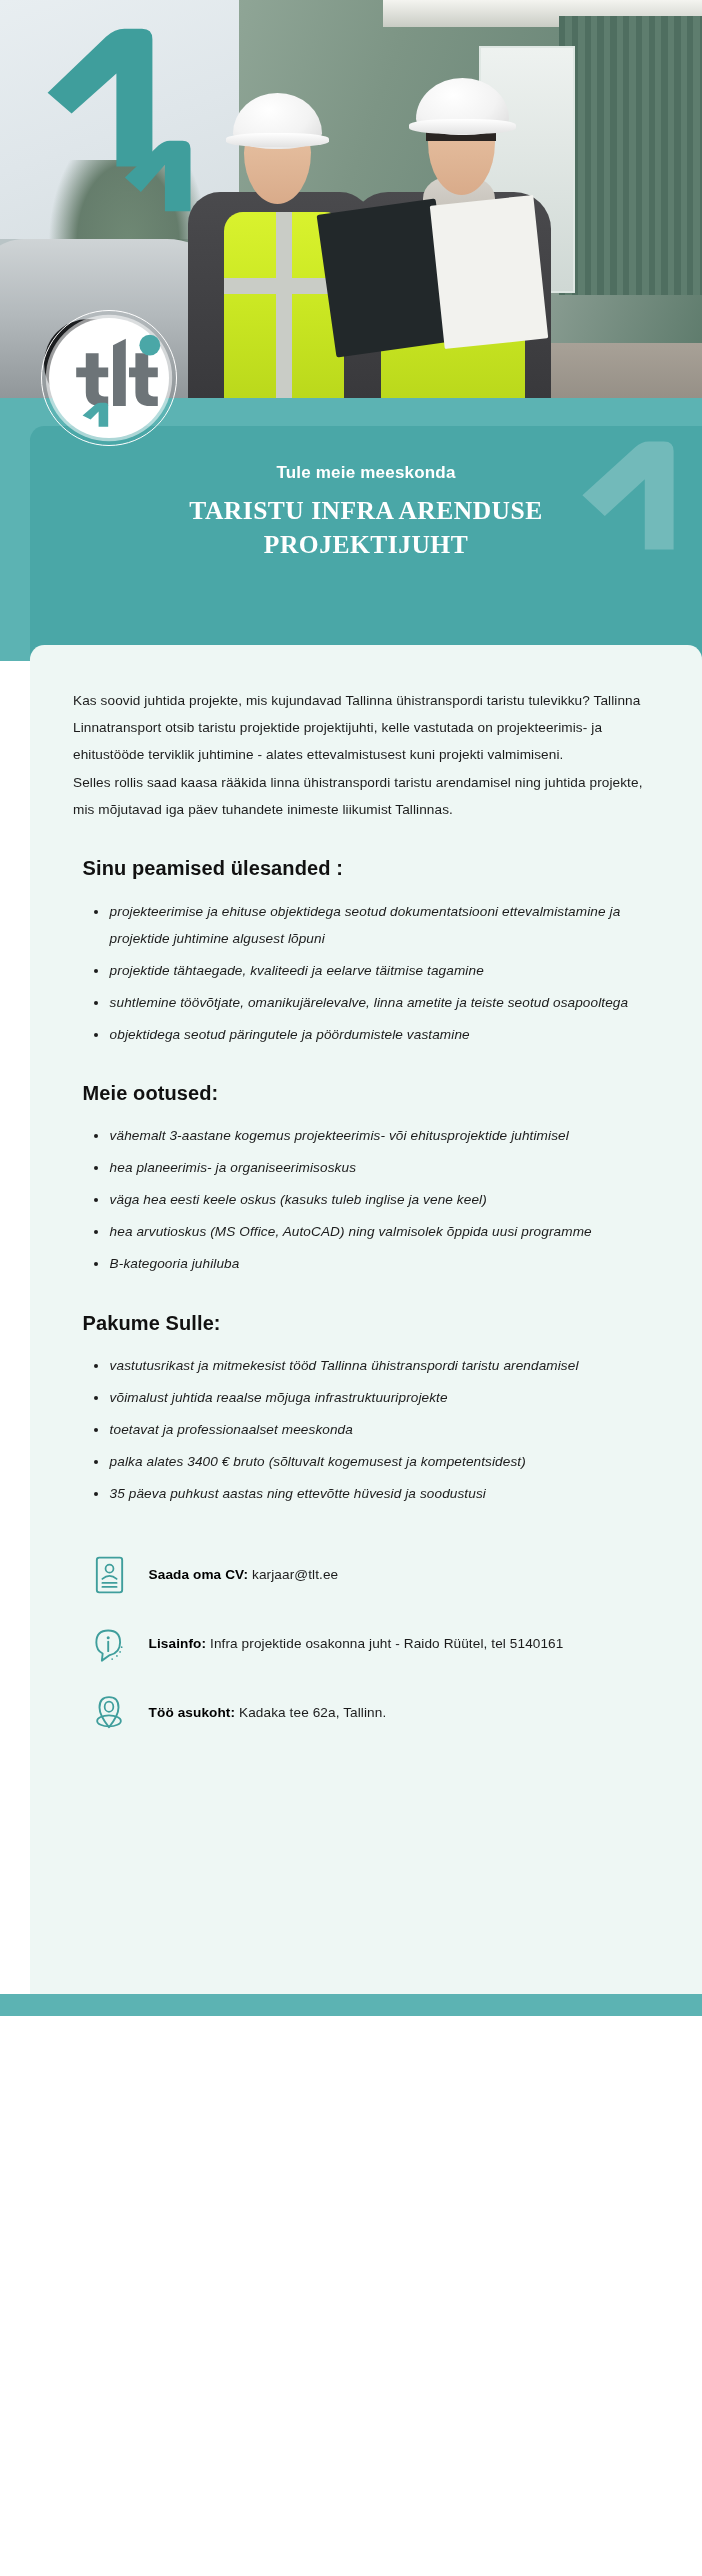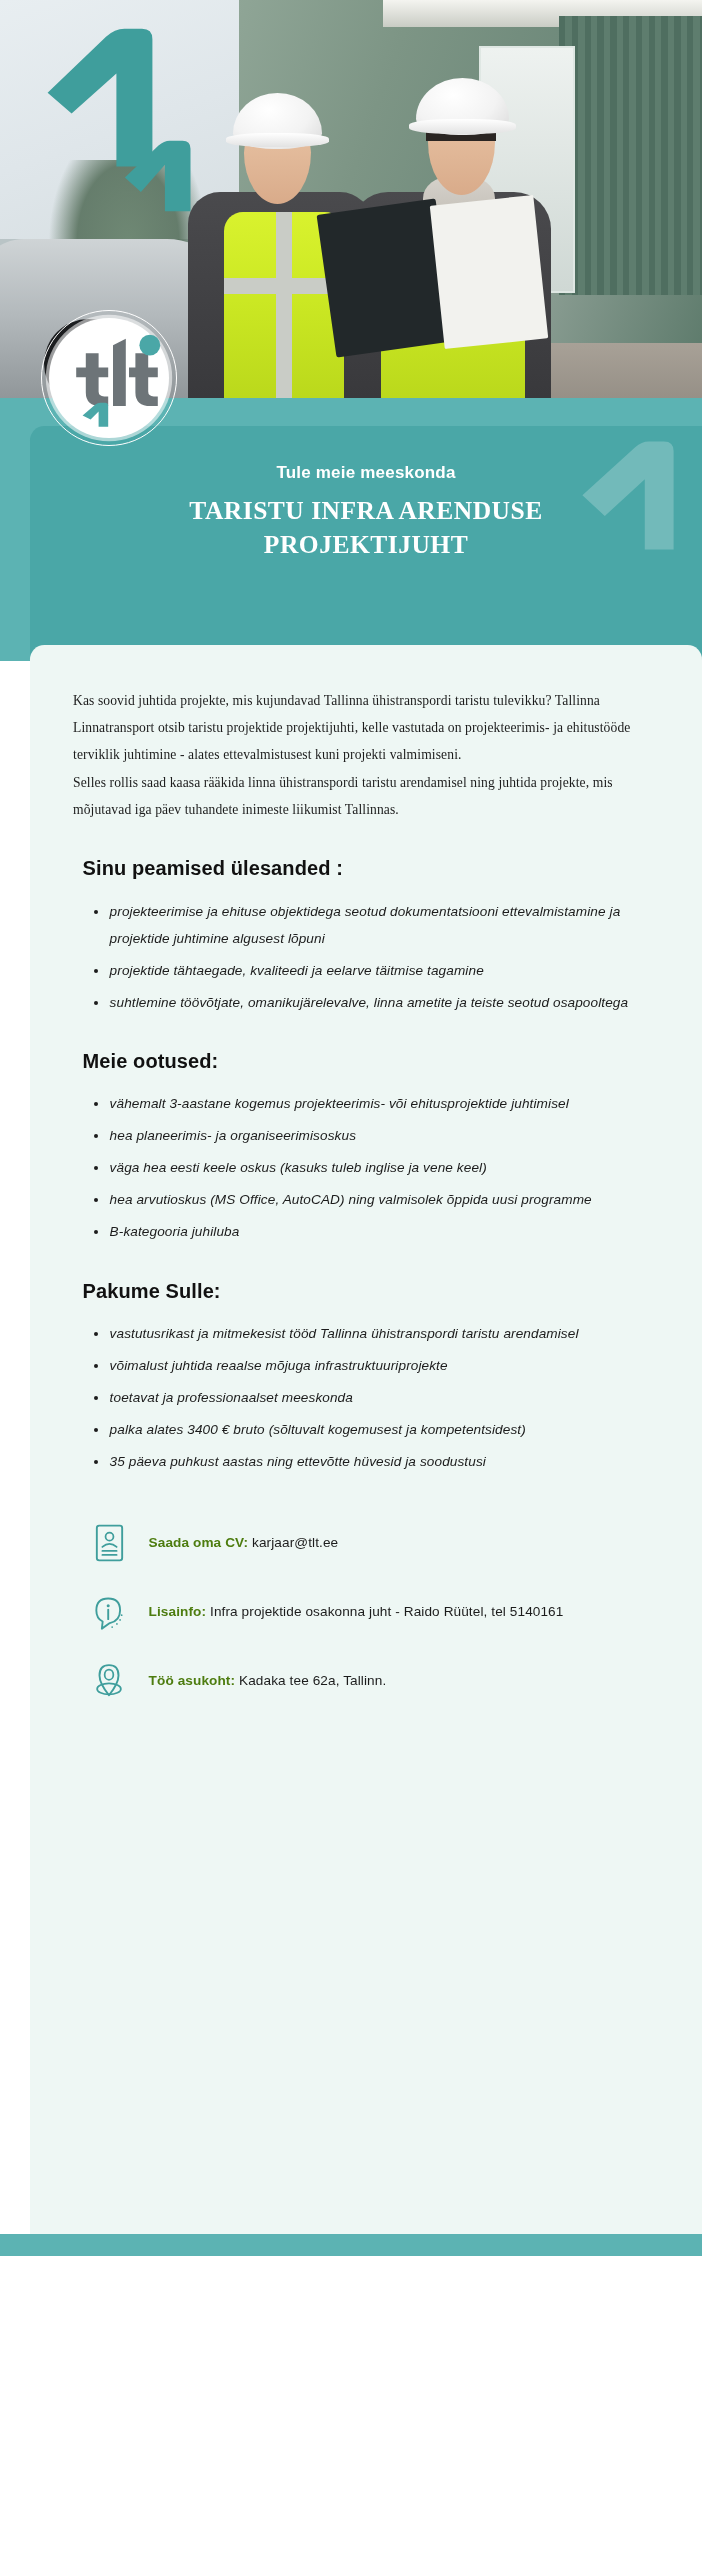--- a/index.html
+++ b/index.html
@@ -6,21 +6,21 @@
 
   html, body {
     width: 702px;
     background: #ffffff;
     font-family: "Liberation Sans", sans-serif;
   }
 
   #page {
     position: relative;
     width: 702px;
-    height: 2256px;
+    height: 2016px;
     overflow: hidden;
     background: #ffffff;
   }
 
   
   .hero {
     position: absolute;
     top: 0; left: 0;
     width: 702px;
     height: 407px;
@@ -180,21 +180,20 @@
     background:#eef7f4;
     border-radius:14.4px 14.4px 0 0;
     padding: 42px 43px 8px 43px;
   }
 
   .intro p {
     color:#1c1c1c;
     font-size:13.6px;
     line-height:2.0;
     letter-spacing:0.1px;
-    font-family:Liberation Serif, serif;
   }
 
   .sec-head {
     color:#111111;
     font-size:20px;
     font-weight:700;
     letter-spacing:0.1px;
     margin: 34px 0 17.6px 9.6px;
   }
 
@@ -238,21 +237,21 @@
     display:flex; align-items:center; justify-content:center;
   }
   .contact-icon svg { display:block; }
   .contact-text {
     padding-top:9.6px;
     color:#1c1c1c;
     font-size:13.6px;
     line-height:1.85;
     letter-spacing:0.1px;
   }
-  .contact-text b { font-weight:700; color:#4d7c0f;margin-top:7px; }
+  .contact-text b { font-weight:700; color:#000000;margin-top:7px; }
 
   
   .footer-strip {
     position:absolute;
     left:0; bottom:0; width:702px; height:22.4px;
     background:#5cb3b3;
   }
 
   
   .logo-badge {
@@ -366,20 +365,21 @@
     <div class="intro">
       <p>Kas soovid juhtida projekte, mis kujundavad Tallinna ühistranspordi taristu tulevikku? Tallinna Linnatransport otsib taristu projektide projektijuhti, kelle vastutada on projekteerimis- ja ehitustööde terviklik juhtimine - alates ettevalmistusest kuni projekti valmimiseni.</p>
       <p>Selles rollis saad kaasa rääkida linna ühistranspordi taristu arendamisel ning juhtida projekte, mis mõjutavad iga päev tuhandete inimeste liikumist Tallinnas.</p>
     </div>
 
     <h2 class="sec-head">Sinu peamised ülesanded :</h2>
     <ul class="bullets">
       <li>projekteerimise ja ehituse objektidega seotud dokumentatsiooni ettevalmistamine ja projektide juhtimine algusest lõpuni</li>
       <li>projektide tähtaegade, kvaliteedi ja eelarve täitmise tagamine</li>
       <li>suhtlemine töövõtjate, omanikujärelevalve, linna ametite ja teiste seotud osapooltega</li>
+      <li>objektidega seotud päringutele ja pöördumistele vastamine</li>
     </ul>
 
     <h2 class="sec-head">Meie ootused:</h2>
     <ul class="bullets">
       <li>vähemalt 3-aastane kogemus projekteerimis- või ehitusprojektide juhtimisel</li>
       <li>hea planeerimis- ja organiseerimisoskus</li>
       <li>väga hea eesti keele oskus (kasuks tuleb inglise ja vene keel)</li>
       <li> hea arvutioskus (MS Office, AutoCAD) ning valmisolek õppida uusi programme</li>
       <li>B-kategooria juhiluba</li>
     </ul>

